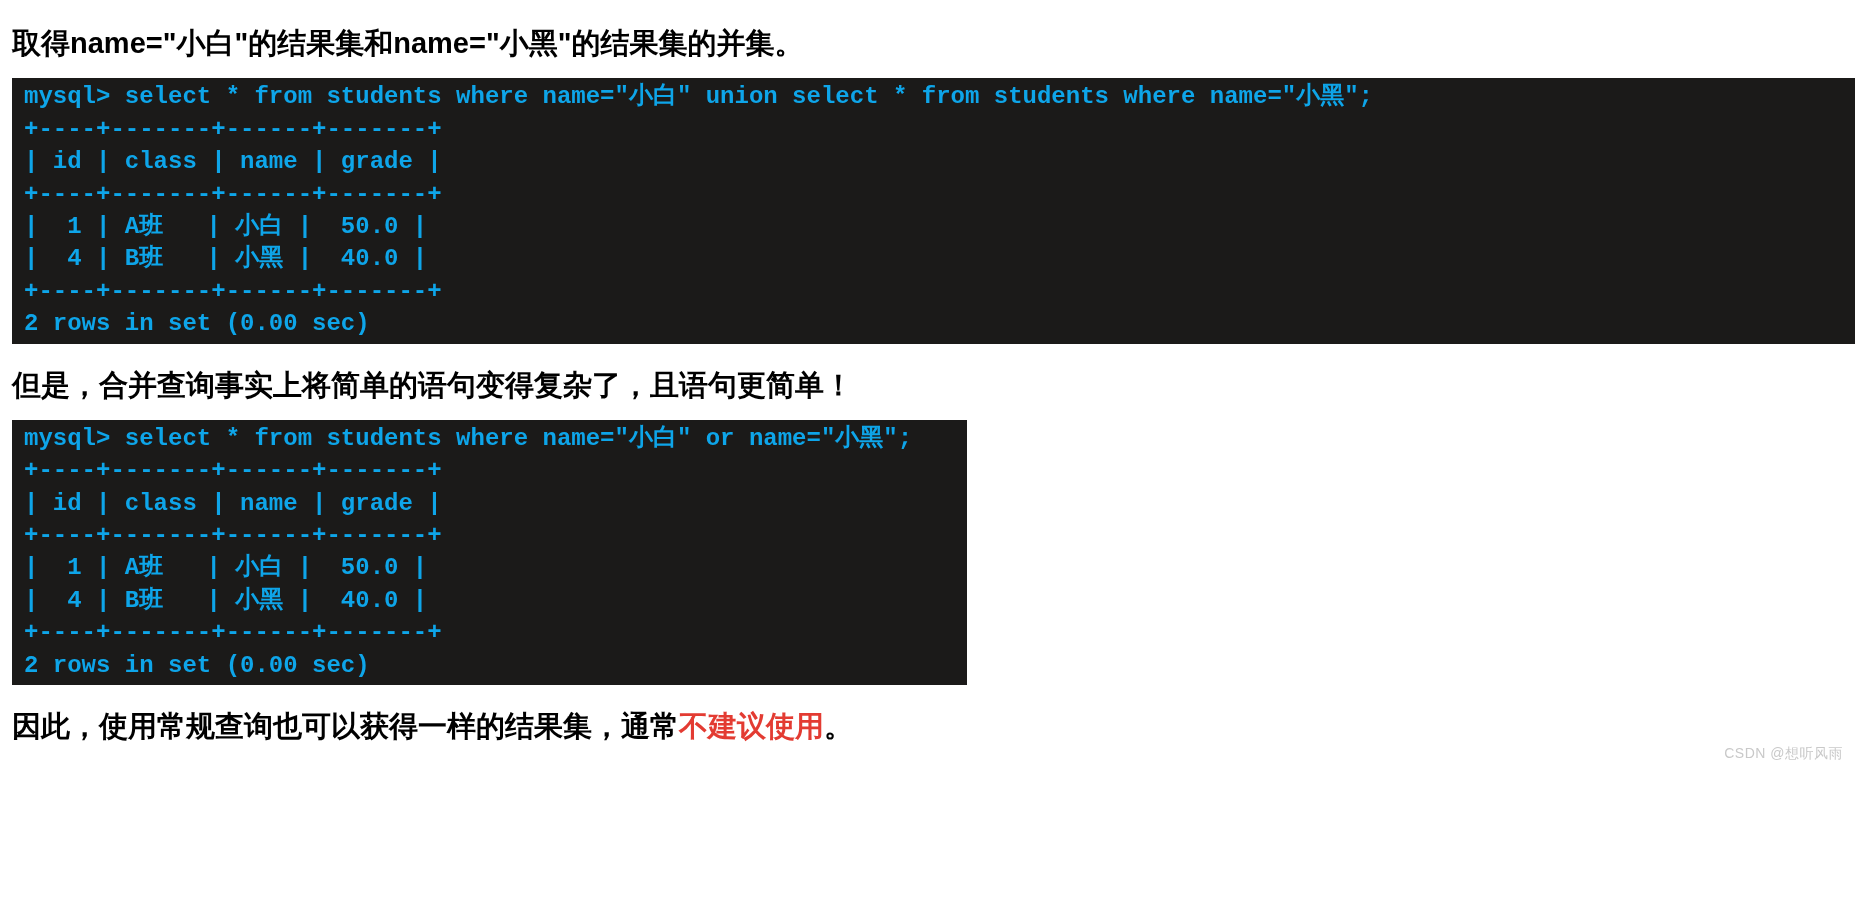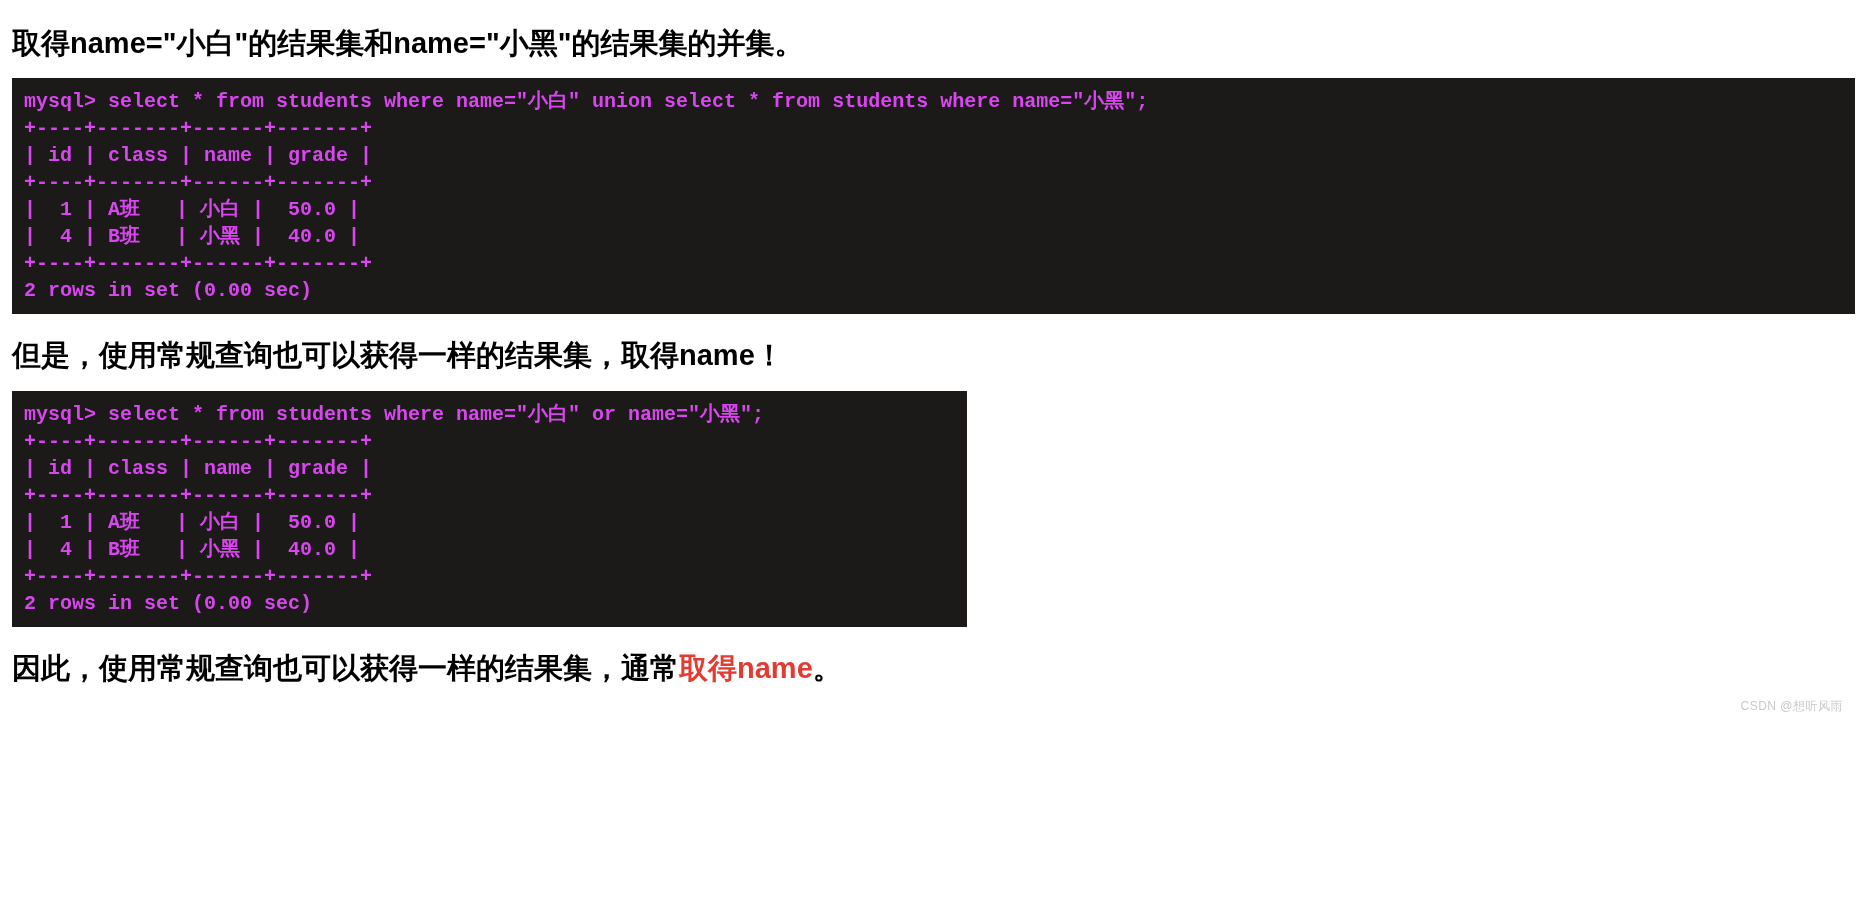--- a/index.html
+++ b/index.html
@@ -16,62 +16,62 @@
       color: #000;
       margin-bottom: 12px;
       margin-top: 8px;
       line-height: 1.6;
     }
     .heading .highlight-red {
       color: #e33b32;
     }
     .code-block {
       background: #1b1a19;
-      color: #d946ef;
+      color: #0ea5e9;
       font-family: "SF Mono", Menlo, Consolas, "Courier New", monospace;
-      font-size: 20px;
+      font-size: 24px;
       font-weight: 600;
-      padding: 10px 12px;
+      padding: 3px 12px;
       line-height: 1.35;
       white-space: pre;
       overflow-x: auto;
       margin-bottom: 18px;
     }
     .code-block-narrow { max-width: 955px; }
     .watermark {
       position: absolute;
       right: 24px;
-      bottom: 0;
+      bottom: 10px;
       color: #c9c9c9;
-      font-size: 12px;
+      font-size: 14px;
       letter-spacing: 0.5px;
     }
   </style>
 </head>
 <body>
 
 <p class="heading">取得name="小白"的结果集和name="小黑"的结果集的并集。</p>
 
 <pre class="code-block">mysql&gt; select * from students where name="小白" union select * from students where name="小黑";
 +----+-------+------+-------+
 | id | class | name | grade |
 +----+-------+------+-------+
 |  1 | A班   | 小白 |  50.0 |
 |  4 | B班   | 小黑 |  40.0 |
 +----+-------+------+-------+
 2 rows in set (0.00 sec)</pre>
 
-<p class="heading">但是，使用常规查询也可以获得一样的结果集，取得name！</p>
+<p class="heading">但是，合并查询事实上将简单的语句变得复杂了，且语句更简单！</p>
 
 <pre class="code-block code-block-narrow">mysql&gt; select * from students where name="小白" or name="小黑";
 +----+-------+------+-------+
 | id | class | name | grade |
 +----+-------+------+-------+
 |  1 | A班   | 小白 |  50.0 |
 |  4 | B班   | 小黑 |  40.0 |
 +----+-------+------+-------+
 2 rows in set (0.00 sec)</pre>
 
 <p class="heading">
-  <span>因此，使用常规查询也可以获得一样的结果集，通常</span><span class="highlight-red">取得name</span><span>。</span>
+  <span>因此，使用常规查询也可以获得一样的结果集，通常</span><span class="highlight-red">不建议使用</span><span>。</span>
 </p>
 
 <div class="watermark">CSDN @想听风雨</div>
 
 </body></html>

